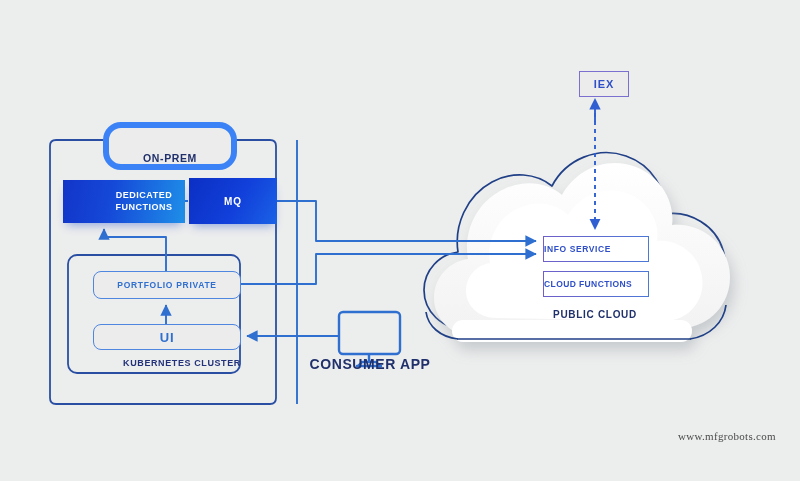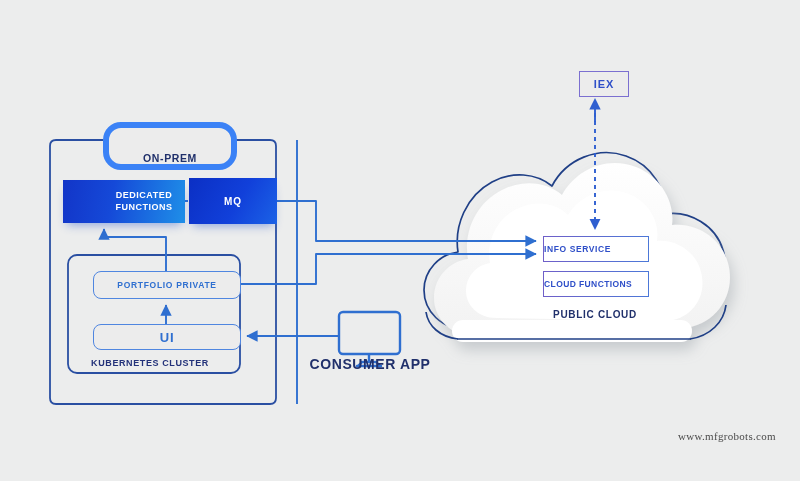--- a/index.html
+++ b/index.html
@@ -43,21 +43,21 @@
     position:absolute;border:1.6px solid #4f86e0;border-radius:8px;
     background:#ececec;display:flex;align-items:center;justify-content:center;
     color:#2f6fd0;font-weight:bold;z-index:6;
   }
   .portfolio{left:93px;top:271px;width:146px;height:26px;
              font-size:8.5px;letter-spacing:0.7px;}
   .ui-node{left:93px;top:324px;width:146px;height:24px;
            font-size:13px;letter-spacing:0.7px;}
 
   .k8s-caption{
-    position:absolute;left:64px;top:358px;width:172px;
+    position:absolute;left:96px;top:358px;width:172px;
     font-size:9px;font-weight:bold;color:#23327a;letter-spacing:0.6px;
     text-align:center;z-index:6;
   }
 
   .consumer-caption{
     position:absolute;left:288px;top:356px;width:164px;
     font-size:14px;font-weight:bold;color:#20306b;letter-spacing:0.6px;
     text-align:center;z-index:6;
   }
 

